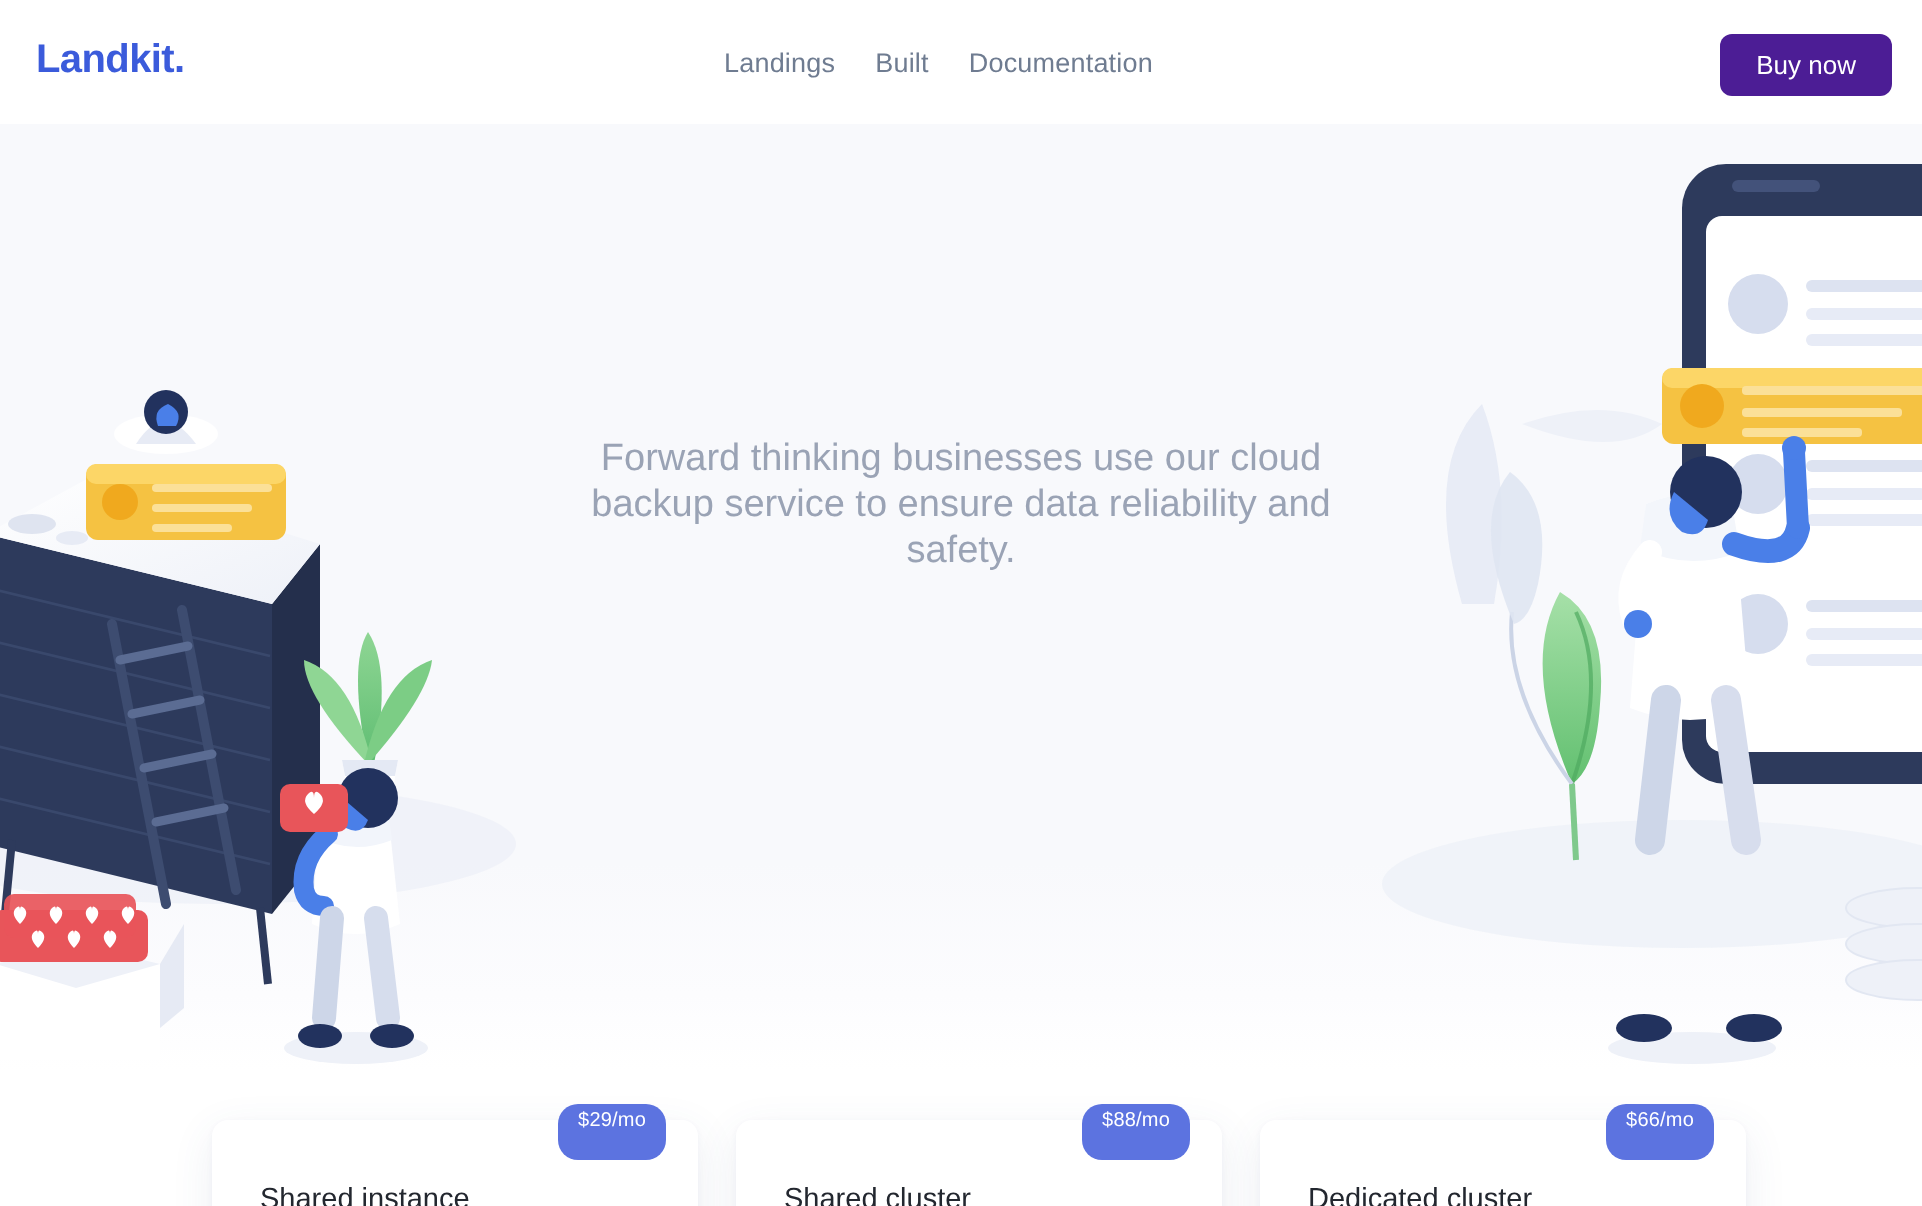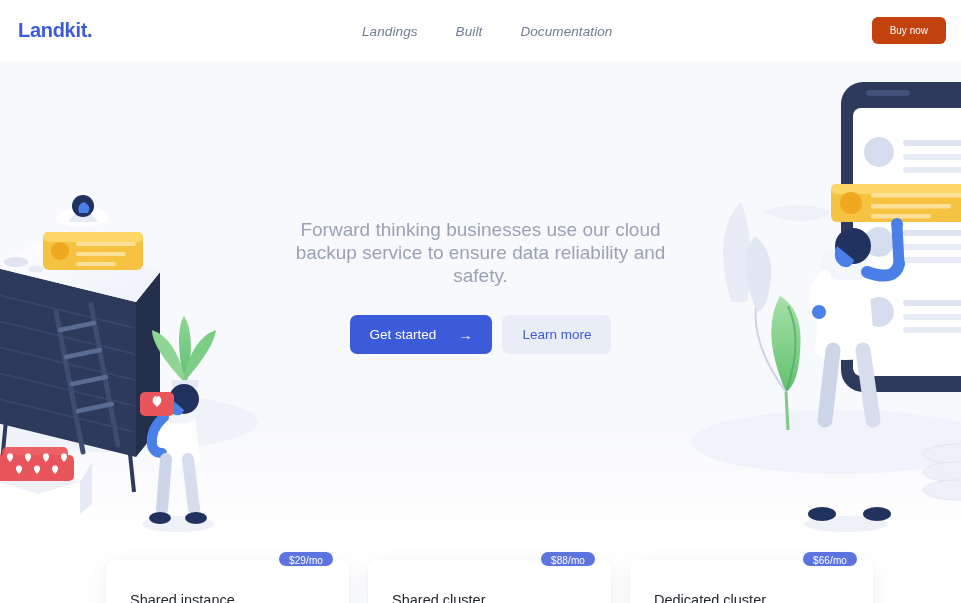--- a/index.html
+++ b/index.html
@@ -20,31 +20,31 @@
     z-index: 40;
     padding-left: 40px;
   }
   #logo {
     position: absolute; left: 18px; top: 19px;
     font-size: 20px; font-weight: bold;
     color: #3b5bdb; letter-spacing: -0.3px;
   }
   #nav-links {
     position: absolute; left: 362px; top: 24px;
-    display: flex; gap: 38px;  font-style: italic;
+    display: flex; gap: 20px; 
   }
   .nav-link {
     font-size: 13.5px; color: #6f7c91; letter-spacing: 0.1px;
     cursor: pointer; text-decoration: none; white-space: nowrap;
   }
   #buy-now {
     position: absolute; right: 15px; top: 17px;
-    background: #c2410c; color: #ffffff;
+    background: #4c1d95; color: #ffffff;
     border: none; border-radius: 6px;
-    padding: 8px 18px; font-size: 10px;
+    padding: 8px 18px; font-size: 13px;
     font-family: "Liberation Sans", sans-serif;
     cursor: pointer; white-space: nowrap;
   }
 
   
   #hero {
     position: absolute; top: 62px; left: 0;
     width: 961px; height: 473px;
     background: linear-gradient(180deg,#f8f9fc 0%,#f8f9fc 78%,#fcfcfe 92%,#ffffff 100%);
     overflow: hidden;
@@ -98,21 +98,21 @@
   #card-1 { left: 368px; }
   #card-2 { left: 630px; }
   .card-title {
     position: absolute; left: 24px; top: 32px;
     font-size: 14.5px; color: #23272f; white-space: nowrap;
   }
   .price-badge {
     position: absolute; top: -8px; right: 16px;
     background: #5c73e0; color: #ffffff;
     font-size: 10px; border-radius: 10px;
-    padding: 3px 10px 0; white-space: nowrap;
+    padding: 3px 10px 14px; white-space: nowrap;
     letter-spacing: 0.1px;
   }
 </style>
 </head>
 <body>
 
 <div id="page">
 
   <div id="navbar">
     <div id="logo">Landkit.</div>
@@ -297,27 +297,20 @@
           <ellipse cx="268" cy="392" rx="36" ry="10"></ellipse>
           <ellipse cx="268" cy="410" rx="36" ry="10"></ellipse>
           <ellipse cx="268" cy="428" rx="36" ry="10"></ellipse>
         </g>
       </svg>
     </div>
 
     <div id="hero-copy">
       <p id="hero-sub">Forward thinking businesses use our cloud backup service to ensure data reliability and safety.</p>
 
-      <div id="hero-ctas">
-        <button id="get-started">
-          <span>Get started</span>
-          <span id="cta-arrow">→</span>
-        </button>
-        <button id="learn-more">Learn more</button>
-      </div>
     </div>
   </div>
 
   <div id="cards">
     <div class="card" id="card-0">
       <div class="price-badge">$29/mo</div>
       <div class="card-title">Shared instance</div>
     </div>
     <div class="card" id="card-1">
       <div class="price-badge">$88/mo</div>

